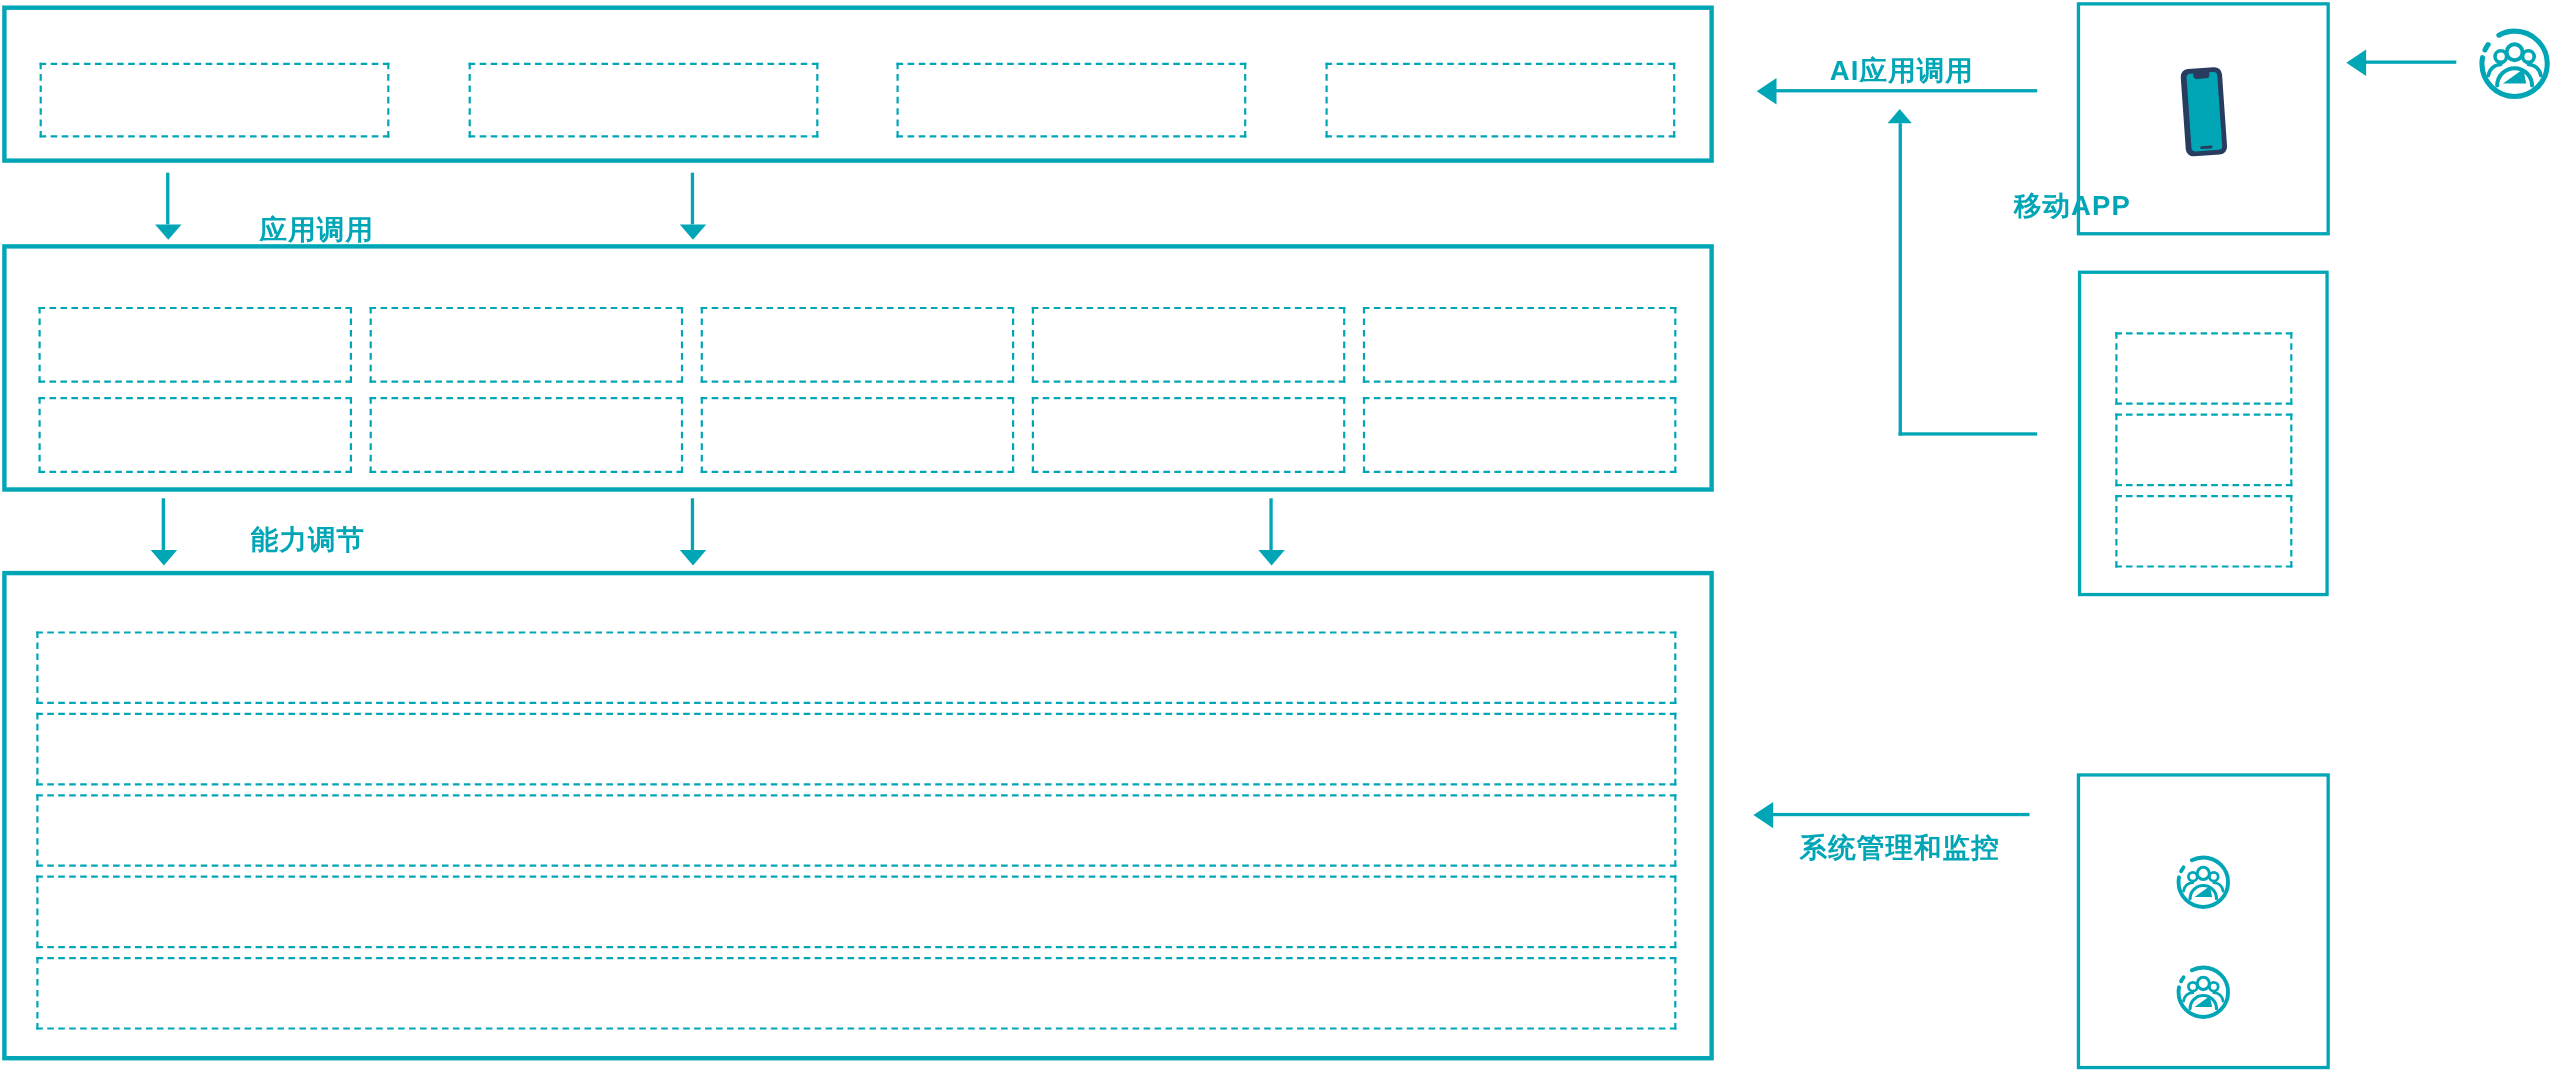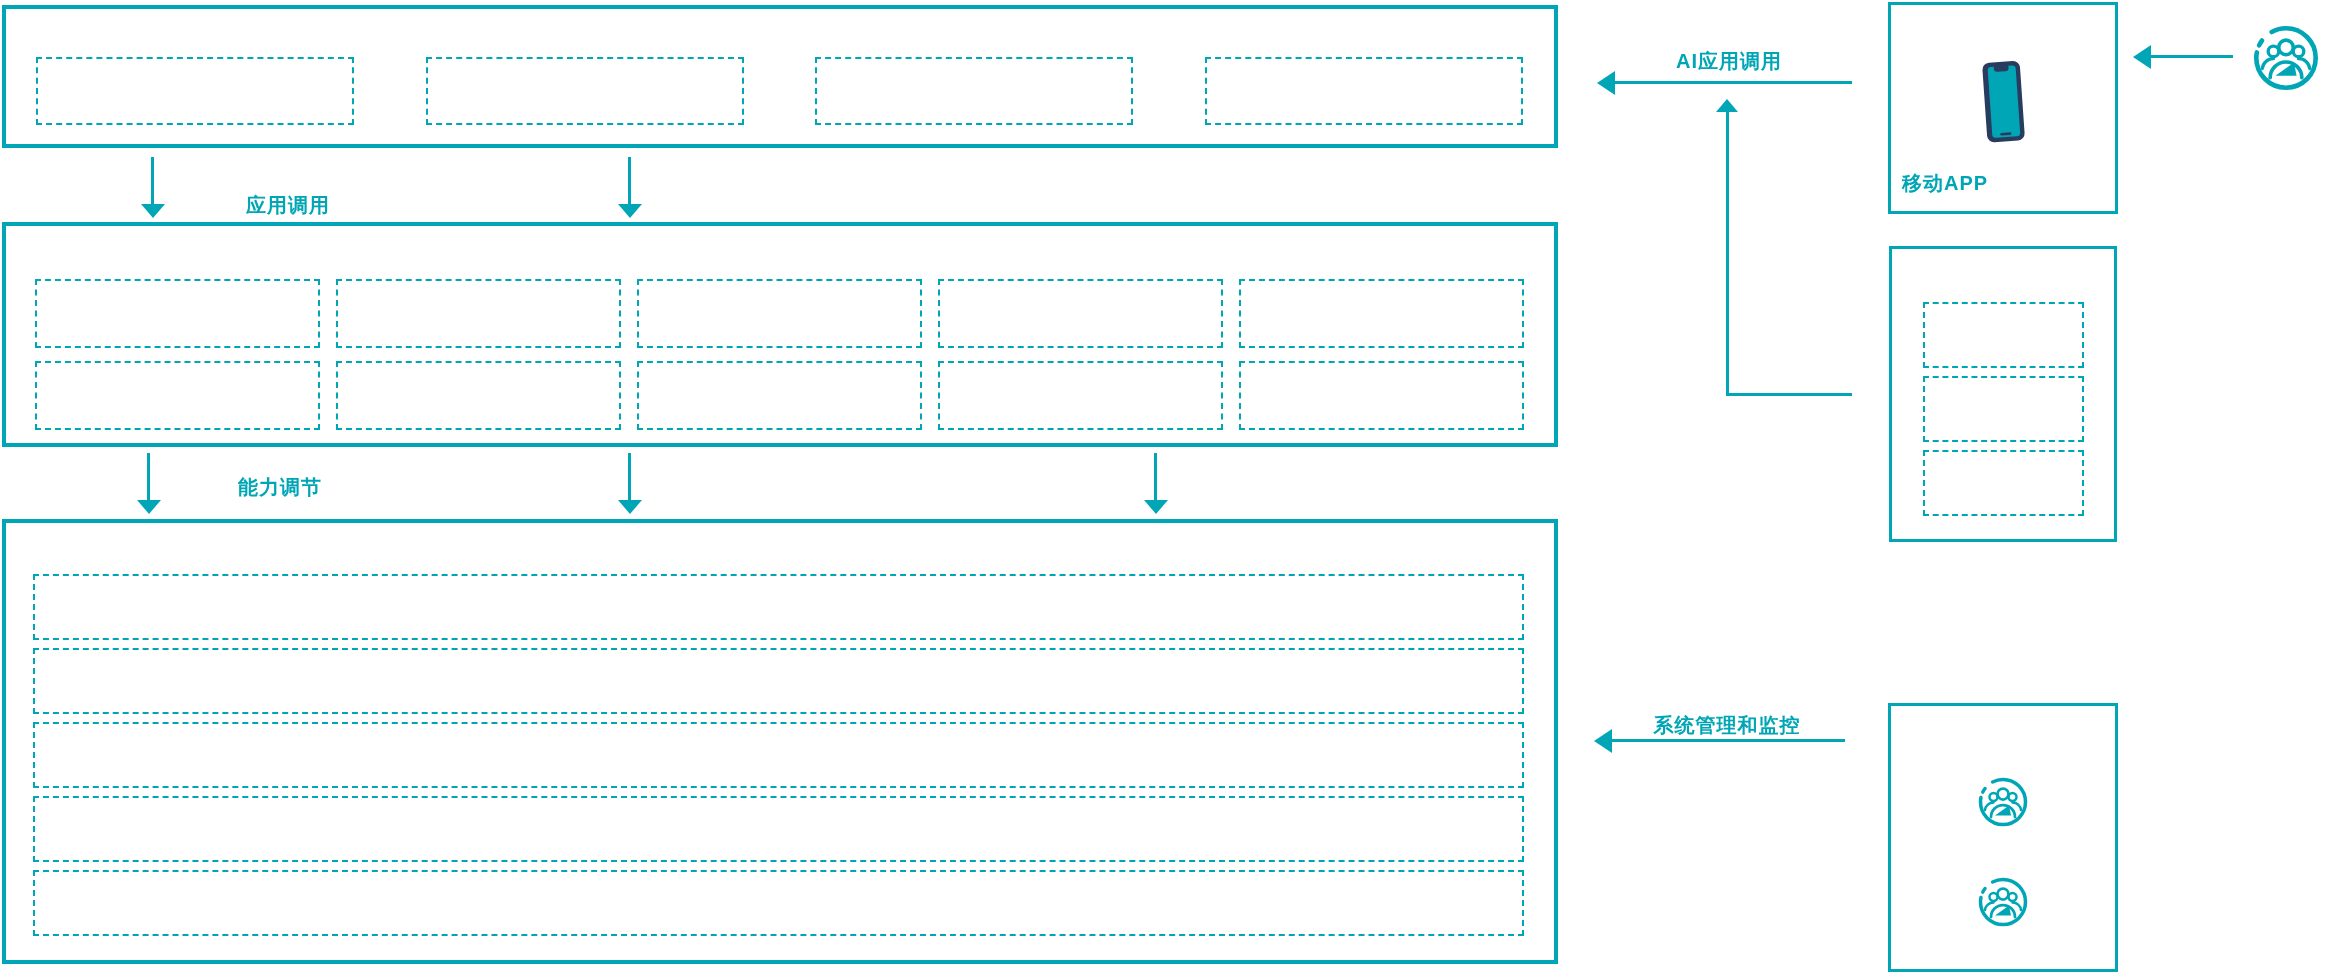--- a/index.html
+++ b/index.html
@@ -24,21 +24,21 @@
   .ph-r2{width:161px;height:66px;margin:0 auto 8px auto;}
 
   
   .rbox{position:absolute;border:3px solid var(--accent);box-sizing:border-box;background:#fff;}
   .rbox-app{left:1888px;top:2px;width:230px;height:212px;}
   .rbox-mid{left:1889px;top:246px;width:228px;height:296px;padding-top:53px;}
   .rbox-mon{left:1888px;top:703px;width:230px;height:269px;}
 
   
   .flow-label{position:absolute;transform:translateX(-50%);color:var(--accent);
-    font-size:20px;font-weight:700;letter-spacing:1px;white-space:nowrap;}
+    font-size:25px;font-weight:700;letter-spacing:1px;white-space:nowrap;}
 
   
   .down-arrow{position:absolute;width:24px;height:62px;}
   .down-arrow .shaft{position:absolute;left:10px;top:0;width:3px;height:47px;background:var(--accent);}
   .down-arrow .head{position:absolute;left:0;top:47px;width:0;height:0;
     border-left:12px solid transparent;border-right:12px solid transparent;border-top:14px solid var(--accent);}
   .left-arrow{position:absolute;height:24px;}
   .left-arrow .head{position:absolute;left:0;top:0;width:0;height:0;
     border-top:12px solid transparent;border-bottom:12px solid transparent;border-right:18px solid var(--accent);}
   .left-arrow .line{position:absolute;left:16px;right:0;top:10px;height:3px;background:var(--accent);}
@@ -141,21 +141,21 @@
       <div class="ph ph-row"></div>
     </div>
 
   <div class="rbox rbox-app">
     <div class="icon phone-icon">
       <svg width="42" height="86">
           <use href="#sym-phone"></use>
         </svg>
     </div>
   </div>
-  <div class="flow-label" style="left:1945px;top:170px">移动APP</div>
+  <div class="flow-label" style="left:1884px;top:170px">移动APP</div>
 
   <div class="rbox rbox-mid">
     <div>
         <div class="ph ph-r2"></div>
         <div class="ph ph-r2"></div>
         <div class="ph ph-r2"></div>
       </div>
   </div>
 
   <div class="rbox rbox-mon"></div>
@@ -190,15 +190,15 @@
 
   <div class="left-arrow" style="left:2133px;top:45px;width:100px">
     <div class="head"></div>
     <div class="line"></div>
   </div>
 
   <div class="left-arrow" style="left:1594px;top:729px;width:251px">
     <div class="head"></div>
     <div class="line"></div>
   </div>
-  <div class="flow-label" style="left:1727px;top:712px">系统管理和监控</div>
+  <div class="flow-label" style="left:1727px;top:754px">系统管理和监控</div>
 
 </div>
 
 </body></html>

